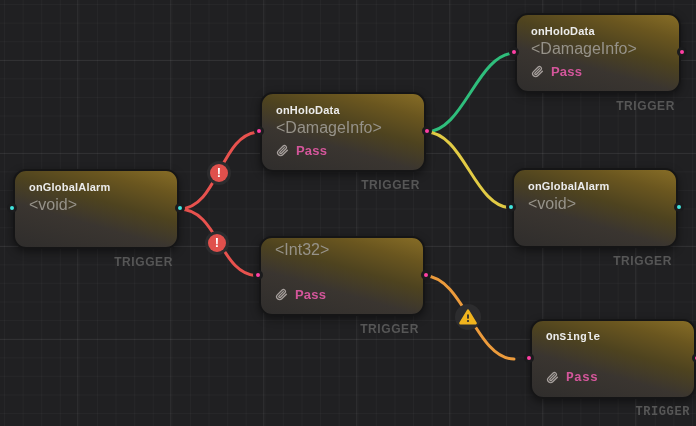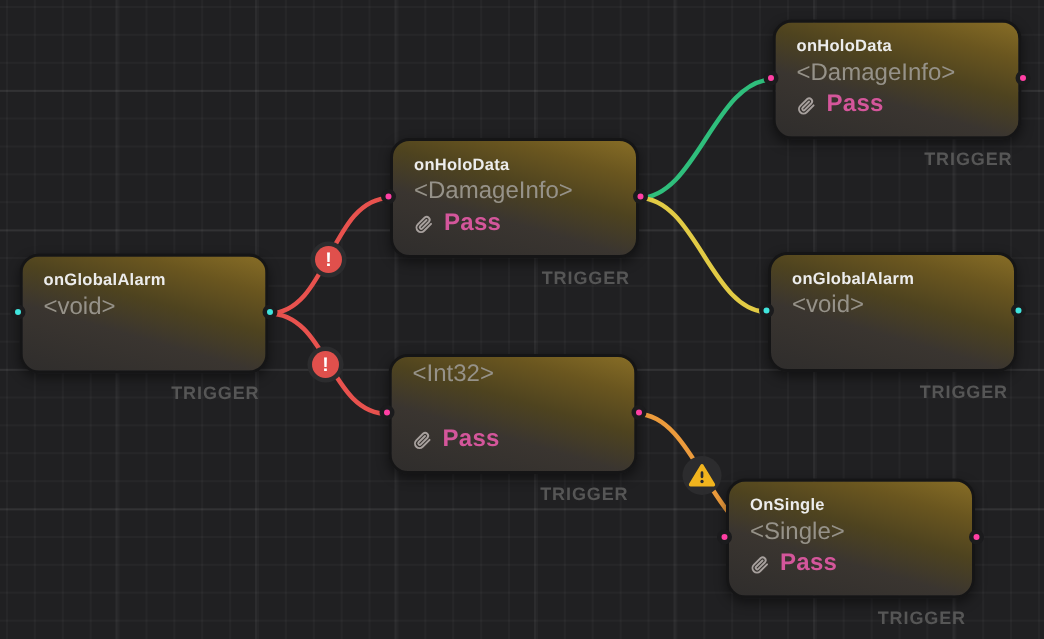--- a/index.html
+++ b/index.html
@@ -35,21 +35,21 @@
   }
   .node-subtitle{
     margin:3px 14px 0 14px;
     font-size:16px;color:#969289;white-space:nowrap;
   }
   .pass-row{
     position:absolute;left:14px;bottom:12px;
     display:flex;align-items:center;gap:7px;
   }
   .pass-row svg{display:block;}
-  .pass-label{font-size:16px;font-weight:bold;color:#d4569b;letter-spacing:0.2px;}
+  .pass-label{font-size:13px;font-weight:bold;color:#d4569b;letter-spacing:0.2px;}
   .node-badge{
     position:absolute;right:4px;bottom:-22px;
     font-size:12px;font-weight:bold;color:#565656;letter-spacing:0.6px;
   }
   .port{
     position:absolute;width:10px;height:10px;border-radius:50%;
     border:3px solid #1b1b1d;z-index:3;
   }
   .port-left{left:-8px;top:32px;}
   .port-right{right:-8px;top:32px;}
@@ -65,21 +65,21 @@
     color:#ffffff;font-size:13px;font-weight:bold;line-height:18px;
     text-align:center;font-family:"Liberation Sans",sans-serif;
   }
   .marker-warning{width:26px;height:26px;}
   
   #n0{left:13px;top:169px;}
   #n1{left:260px;top:92px;}
   #n2{left:259px;top:236px;}
   #n3{left:515px;top:13px;}
   #n4{left:512px;top:168px;}
-  #n5{left:484px;top:319px;}
+  #n5{left:530px;top:319px;font-family:Liberation Mono, monospace;}
   #err0{left:207px;top:161px;}
   #err1{left:205px;top:231px;}
   #warn0{left:455px;top:304px;}
 </style>
 </head>
 <body>
 
 <div class="canvas">
 
   <svg class="wires" width="696" height="426" viewBox="0 0 696 426">
@@ -142,21 +142,20 @@
   <div class="node ports-cyan" id="n4">
     <div class="node-title">onGlobalAlarm</div>
     <div class="node-subtitle">&lt;void&gt;</div>
     <span class="port port-left"></span>
     <span class="port port-right"></span>
     <div class="node-badge">TRIGGER</div>
   </div>
 
   <div class="node ports-pink" id="n5">
     <div class="node-title">OnSingle</div>
-    <div class="node-subtitle">&lt;Single&gt;</div>
     <div class="pass-row">
       <svg width="13" height="13" viewBox="0 0 24 24" fill="none" stroke="#a7a09d" stroke-width="2.4" stroke-linecap="round">
         <path d="M21 11.5l-8.5 8.5a5.5 5.5 0 01-7.8-7.8l8.5-8.5a3.7 3.7 0 015.2 5.2l-8.2 8.2a1.8 1.8 0 01-2.6-2.6l7.8-7.8"></path>
       </svg>
       <span class="pass-label">Pass</span>
     </div>
     <span class="port port-left"></span>
     <span class="port port-right"></span>
     <div class="node-badge">TRIGGER</div>
   </div>

